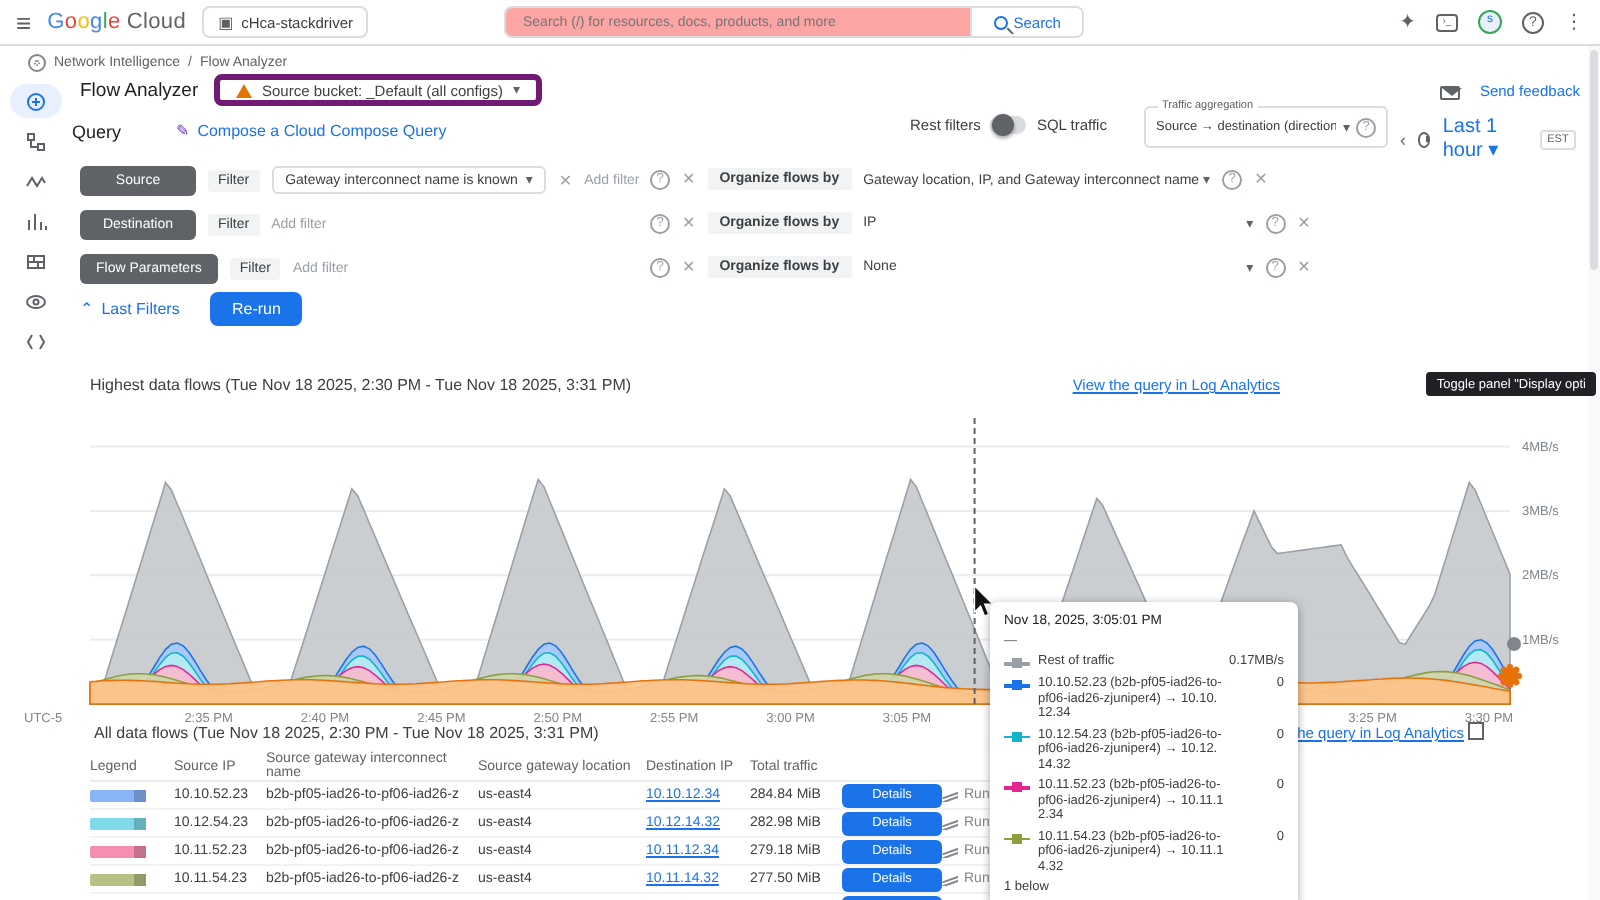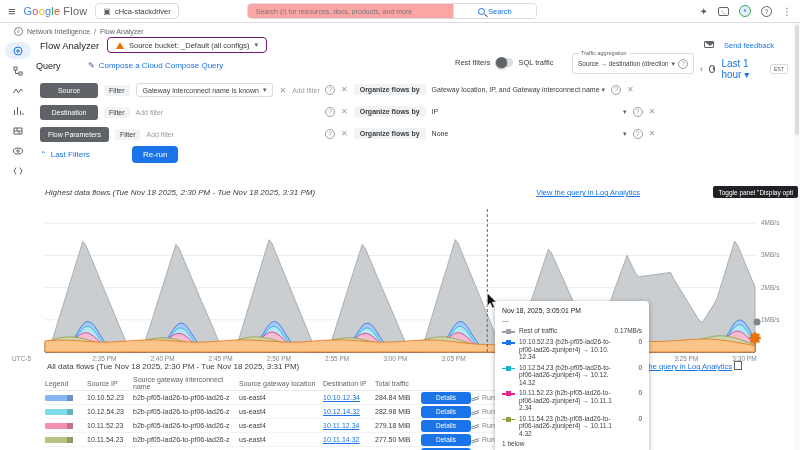--- a/index.html
+++ b/index.html
@@ -15,21 +15,21 @@
   .lg1{color:#4285f4}.lg2{color:#ea4335}.lg3{color:#fbbc04}.lg4{color:#4285f4}.lg5{color:#34a853}.lg6{color:#ea4335}
   .logo .cloud{color:#5f6368;margin-left:3px;}
   .project-chip{display:flex;align-items:center;gap:4px;border:1px solid #dadce0;border-radius:4px;
     height:16px;padding:0 7px;font-size:7.5px;color:#3c4043;}
   .project-chip .pc-ic{color:#5f6368;font-size:8px;}
   .searchwrap{display:flex;align-items:center;margin-left:60px;height:16px;width:290px;
     border:1px solid #dadce0;border-radius:4px;overflow:hidden;}
   .searchwrap input{flex:1;border:none;outline:none;background:#fca5a5;height:100%;
     padding:0 8px;font-size:7px;color:#5f6368;font-family:"Liberation Sans",sans-serif;}
   .search-btn{display:flex;align-items:center;gap:3px;background:#fff;height:100%;
-    padding:0 24px;border-left:1px solid #dadce0;color:#1a73e8;font-size:7.5px;cursor:pointer;}
+    padding:0 11px;border-left:1px solid #dadce0;color:#1a73e8;font-size:7.5px;cursor:pointer;}
   .top-icons{margin-left:auto;display:flex;align-items:center;gap:10px;color:#5f6368;}
   .gem{color:#5f6368;font-size:10px;}
   .console-ic{width:11px;height:9px;border:1px solid #5f6368;border-radius:2px;font-size:5px;
     line-height:7px;text-align:center;color:#5f6368;}
   .avatar{width:12px;height:12px;border-radius:50%;border:1.5px solid #34a853;background:#e8f0fe;
     font-size:6px;line-height:9px;text-align:center;color:#1a73e8;}
   .help-ic{width:11px;height:11px;border-radius:50%;border:1px solid #5f6368;font-size:7px;
     line-height:9px;text-align:center;}
   .morev{font-size:10px;}
   
@@ -41,24 +41,24 @@
   .rail{position:absolute;left:0;top:40px;width:36px;bottom:0;background:#fff;display:flex;
     flex-direction:column;align-items:center;padding-top:2px;gap:3px;}
   .rail-item{width:26px;height:17px;display:flex;align-items:center;justify-content:center;
     border-radius:9px;cursor:pointer;}
   .rail-item svg{width:12px;height:12px;stroke:#5f6368;fill:none;stroke-width:2;}
   .rail-item.sel{background:#e8f0fe;}
   .rail-item.sel svg{stroke:#1a73e8;}
   
   .page-title{position:absolute;left:40px;top:40px;font-size:9.5px;color:#202124;}
   .bucket-chip{position:absolute;left:107px;top:37px;height:16px;display:flex;align-items:center;
-    gap:5px;border:1px solid #701a75;border-radius:4px;padding:0 8px;font-size:7.5px;color:#3c4043;cursor:pointer;}
+    gap:5px;border:3px solid #701a75;border-radius:4px;padding:0 8px;font-size:7.5px;color:#3c4043;cursor:pointer;}
   .warn-tri{width:0;height:0;border-left:4px solid transparent;border-right:4px solid transparent;
     border-bottom:7px solid #e37400;}
-  .send-fb{position:absolute;right:26px;top:41px;display:flex;align-items:flex-start;gap:10px;
+  .send-fb{position:absolute;right:10px;top:41px;display:flex;align-items:flex-end;gap:10px;
     color:#1a73e8;font-size:7.5px;}
   .fb-env{width:10px;height:7px;border:1px solid #5f6368;border-radius:1px;position:relative;}
   .fb-env::after{content:'';position:absolute;left:0;top:0;border-left:5px solid transparent;
     border-right:5px solid transparent;border-top:4px solid #5f6368;}
   
   .q-label{position:absolute;left:36px;top:61px;font-size:9px;color:#202124;}
   .assist{position:absolute;left:88px;top:61px;color:#1a73e8;font-size:8px;display:flex;gap:4px;align-items:center;cursor:pointer;}
   .assist .pen{color:#673ab7;}
   .toggle-row{position:absolute;left:455px;top:58px;display:flex;align-items:center;gap:5px;font-size:7.5px;color:#3c4043;}
   .switch{width:18px;height:9px;background:#dadce0;border-radius:5px;position:relative;cursor:pointer;}
@@ -87,23 +87,23 @@
   .qicon{width:10px;height:10px;border:1px solid #9aa0a6;border-radius:50%;font-size:6.5px;
     color:#9aa0a6;text-align:center;line-height:8px;cursor:pointer;}
   .xicon{color:#9aa0a6;font-size:8px;cursor:pointer;}
   .org-group{position:absolute;display:flex;align-items:center;gap:6px;}
   .org-label{background:#f1f3f4;border-radius:2px;font-size:7px;color:#3c4043;padding:2px 6px;font-weight:bold;}
   .org-val{font-size:7px;color:#3c4043;white-space:nowrap;}
   .caret{color:#5f6368;font-size:7px;}
   .hide-filters{position:absolute;left:40px;top:150px;color:#1a73e8;font-size:8px;display:flex;
     align-items:center;gap:4px;cursor:pointer;}
   .rerun{position:absolute;left:105px;top:146px;background:#1a73e8;color:#fff;font-size:8px;
-    border:none;border-radius:4px;padding:4px 11px;cursor:pointer;font-family:"Liberation Sans",sans-serif;margin-left:27px;}
-  
-  .chart-title{position:absolute;left:45px;top:188px;font-size:8px;color:#3c4043;font-style:italic;}
+    border:none;border-radius:4px;padding:4px 11px;cursor:pointer;font-family:"Liberation Sans",sans-serif;}
+  
+  .chart-title{position:absolute;left:45px;top:188px;font-size:8px;color:#3c4043;}
   .qlink1{position:absolute;right:160px;top:188px;color:#1a73e8;font-size:7.5px;text-decoration:underline;cursor:pointer;}
   .black-tip{position:absolute;right:2px;top:186px;background:#202124;color:#fff;font-size:6.5px;
     padding:2.5px 5px;border-radius:2px;white-space:nowrap;z-index:30;}
   #chart-svg{position:absolute;left:0;top:205px;}
   .qlink2{position:absolute;right:58px;top:362px;color:#1a73e8;font-size:7.5px;text-decoration:underline;
     cursor:pointer;display:flex;align-items:center;gap:4px;}
   .copy-ic{width:6px;height:7px;border:1px solid #5f6368;position:relative;display:inline-block;}
   .copy-ic::before{content:'';position:absolute;left:-3px;top:-3px;width:6px;height:7px;border:1px solid #5f6368;background:#fff;}
   
   .table-title{position:absolute;left:47px;top:362px;font-size:8px;color:#3c4043;}
@@ -136,21 +136,21 @@
   
   .sbar{position:absolute;right:0;top:23px;width:6px;bottom:0;background:#f8f9fa;}
   .sthumb{position:absolute;right:1px;top:2px;width:4px;height:110px;background:#dadce0;border-radius:2px;}
   .axis-text{font-size:6.5px;fill:#80868b;}
 </style>
 </head>
 <body>
 
 <div class="topbar">
   <span class="hamburger">≡</span>
-  <span class="logo"><b><span class="lg1">G</span><span class="lg2">o</span><span class="lg3">o</span><span class="lg4">g</span><span class="lg5">l</span><span class="lg6">e</span></b><span class="cloud">Flow</span></span>
+  <span class="logo"><b><span class="lg1">G</span><span class="lg2">o</span><span class="lg3">o</span><span class="lg4">g</span><span class="lg5">l</span><span class="lg6">e</span></b><span class="cloud">Cloud</span></span>
   <span class="project-chip">
     <span class="pc-ic">▣</span>
     <span>cHca-stackdriver</span>
   </span>
   <span class="searchwrap">
     <input placeholder="Search (/) for resources, docs, products, and more" style="">
     <span class="search-btn">
         <span class="mag" style="border-color:#1a73e8"></span>
         <span>Search</span>
       </span>

